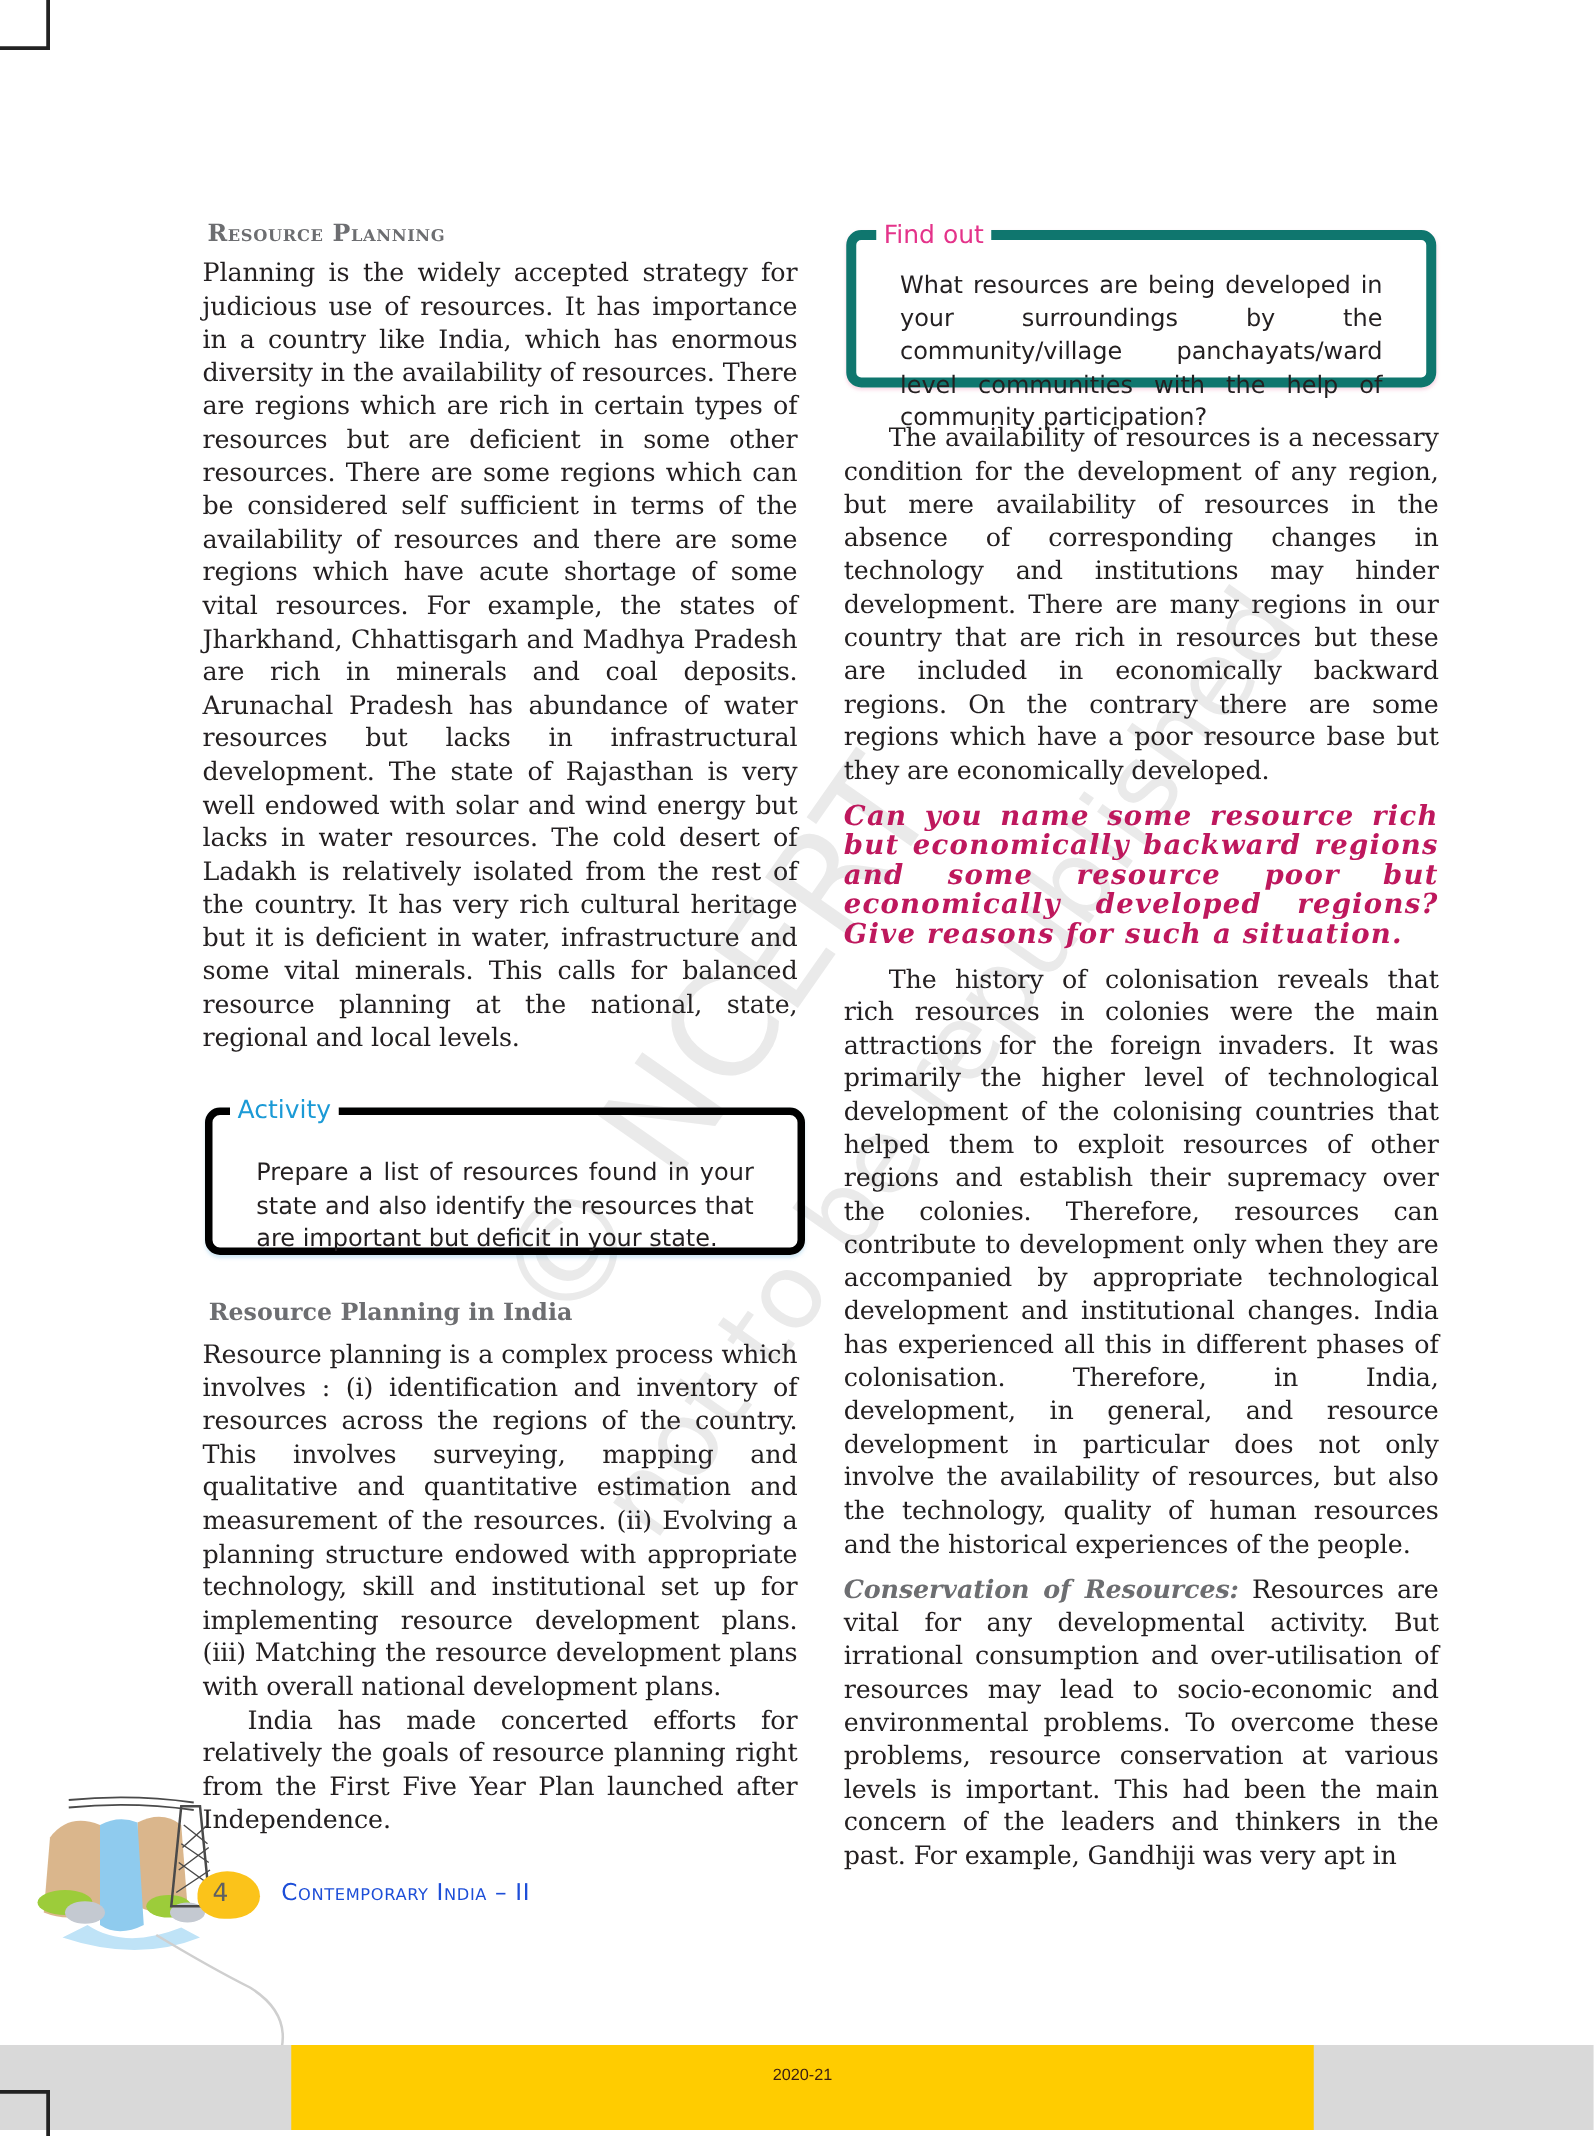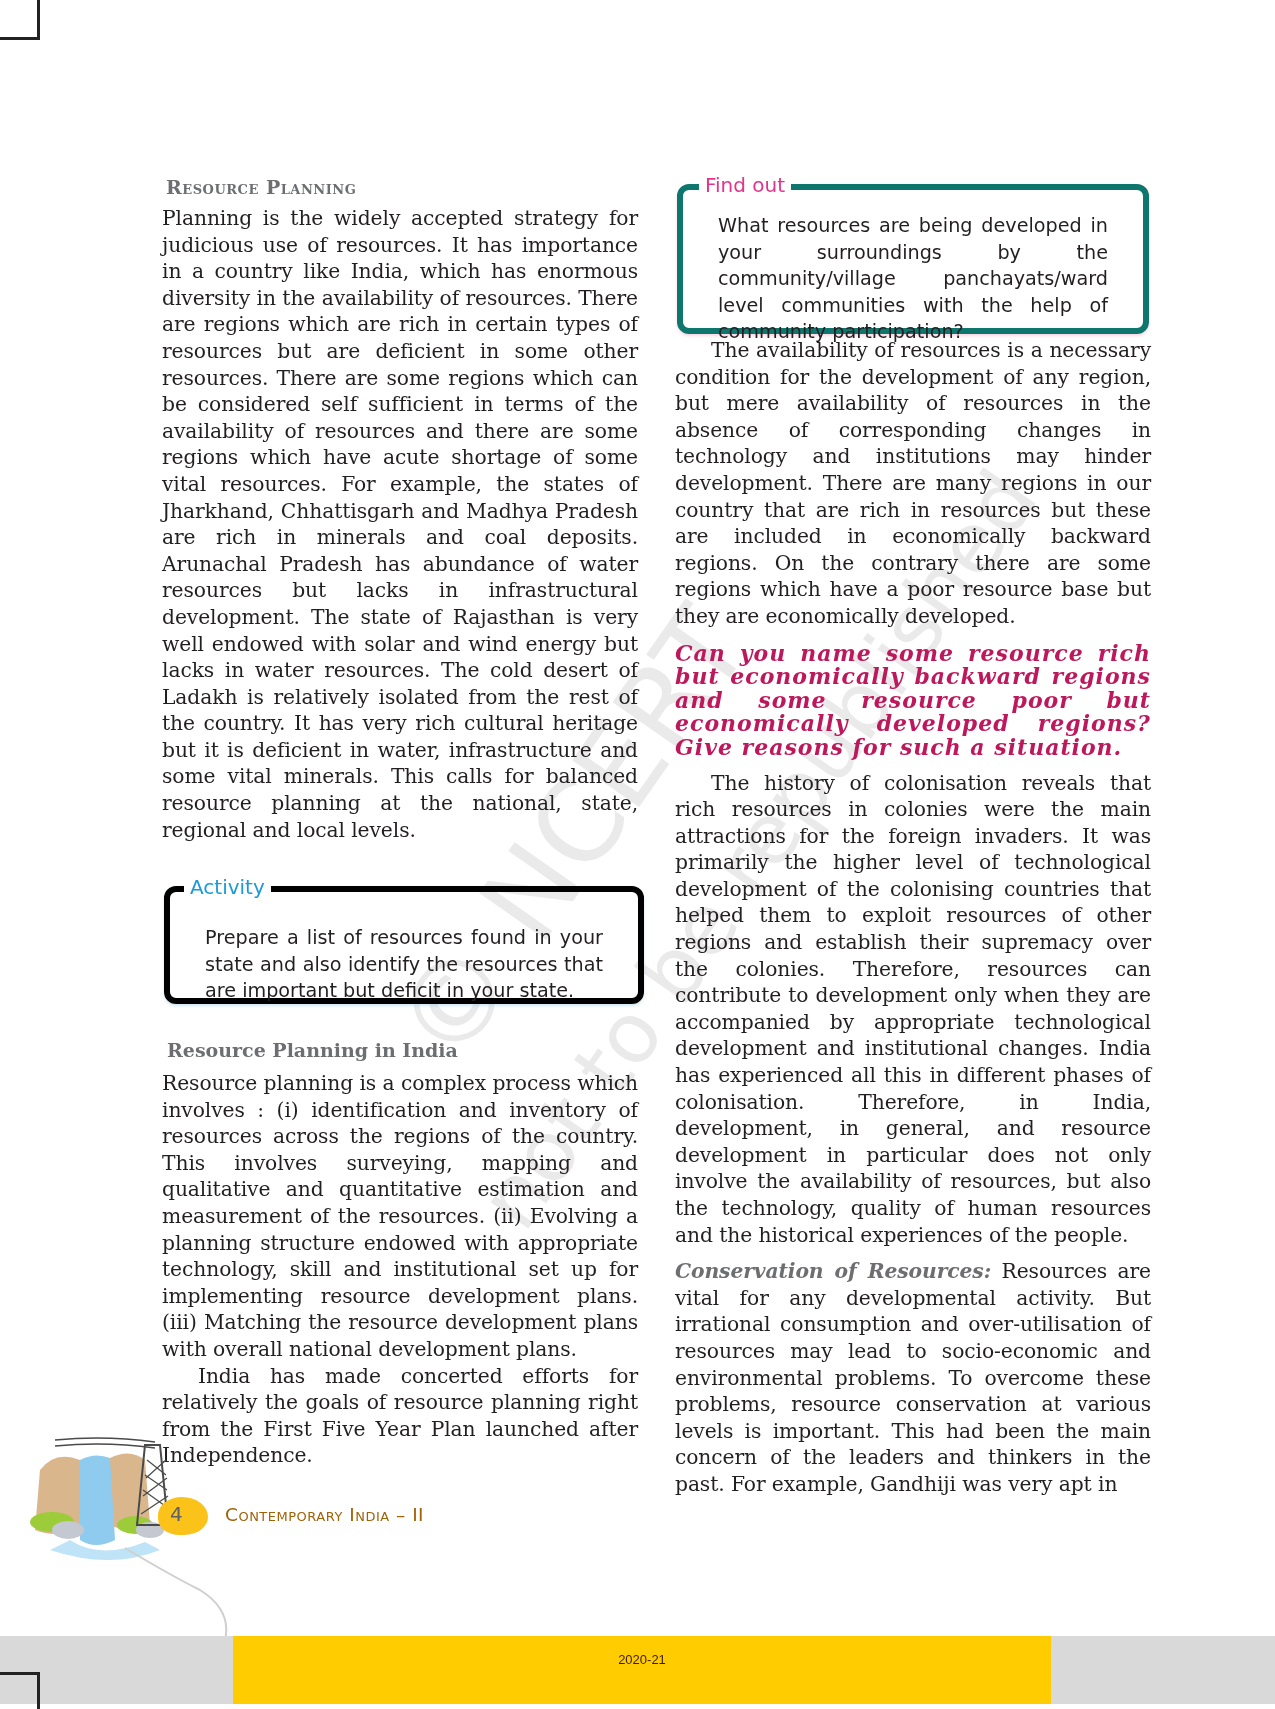--- a/index.html
+++ b/index.html
@@ -40,22 +40,22 @@
   .box-title {
     position: absolute; top: -15px; left: 14px; background: #fff;
     padding: 0 6px; font-size: 20px;
     font-family: "DejaVu Sans", "Liberation Sans", sans-serif;
   }
   .box-body {
     font-size: 19.2px; line-height: 26.5px; text-align: justify; margin: 13px;
     color: #231f20;
   }
   .find-out {
-    left: 677px; top: 184px; width: 472px; height: 150px;
-    border: 6px solid #0f766e; box-shadow: 0 2px 3px rgba(236,140,180,0.35);
+    left: 677px; top: 184px; width: 472px; height: 126px;
+    border: 8px solid #0f766e; box-shadow: 0 2px 3px rgba(236,140,180,0.35);
     padding: 10px 22px 0 22px;
   }
   .find-out .box-title { color: #e4338a; top: -17px; left: 16px; }
   .activity {
     left: 164px; top: 886px; width: 480px; height: 118px;
     border: 6px solid #000000; box-shadow: 0 2px 3px rgba(120,190,225,0.35);
     padding: 20px 22px 0 22px;
   }
   .activity .box-title { color: #1b9ad6; top: -17px; left: 14px; }
 
@@ -77,21 +77,21 @@
   .footer-illustration { position: absolute; left: 10px; top: 1430px; width: 220px; height: 210px; }
   .page-number-blob {
     position: absolute; left: 158px; top: 1497px; width: 50px; height: 38px;
     background: #fbc31a; border-radius: 50% 55% 50% 45%;
   }
   .page-number {
     position: absolute; left: 170px; top: 1502px; font-size: 20px; color: #5f6062;
     font-family: "DejaVu Sans", "Liberation Sans", sans-serif;
   }
   .running-head {
-    position: absolute; left: 225px; top: 1504px; font-size: 18.5px; color: #a16207;
+    position: absolute; left: 225px; top: 1504px; font-size: 18.5px; color: #1d4ed8;
     font-family: "DejaVu Sans", "Liberation Sans", sans-serif; font-variant: small-caps;
     letter-spacing: 0.5px;
   }
   .footer-band { position: absolute; left: 0; top: 1636px; width: 1275px; height: 68px; background: #d9d9d9; }
   .footer-yellow { position: absolute; left: 233px; top: 1636px; width: 818px; height: 68px; background: #ffcc00; }
   .footer-year {
     position: absolute; left: 233px; width: 818px; top: 1652px; text-align: center;
     font-family: "Liberation Sans", sans-serif; font-size: 13px; color: #3a1d14;
   }
 </style>

